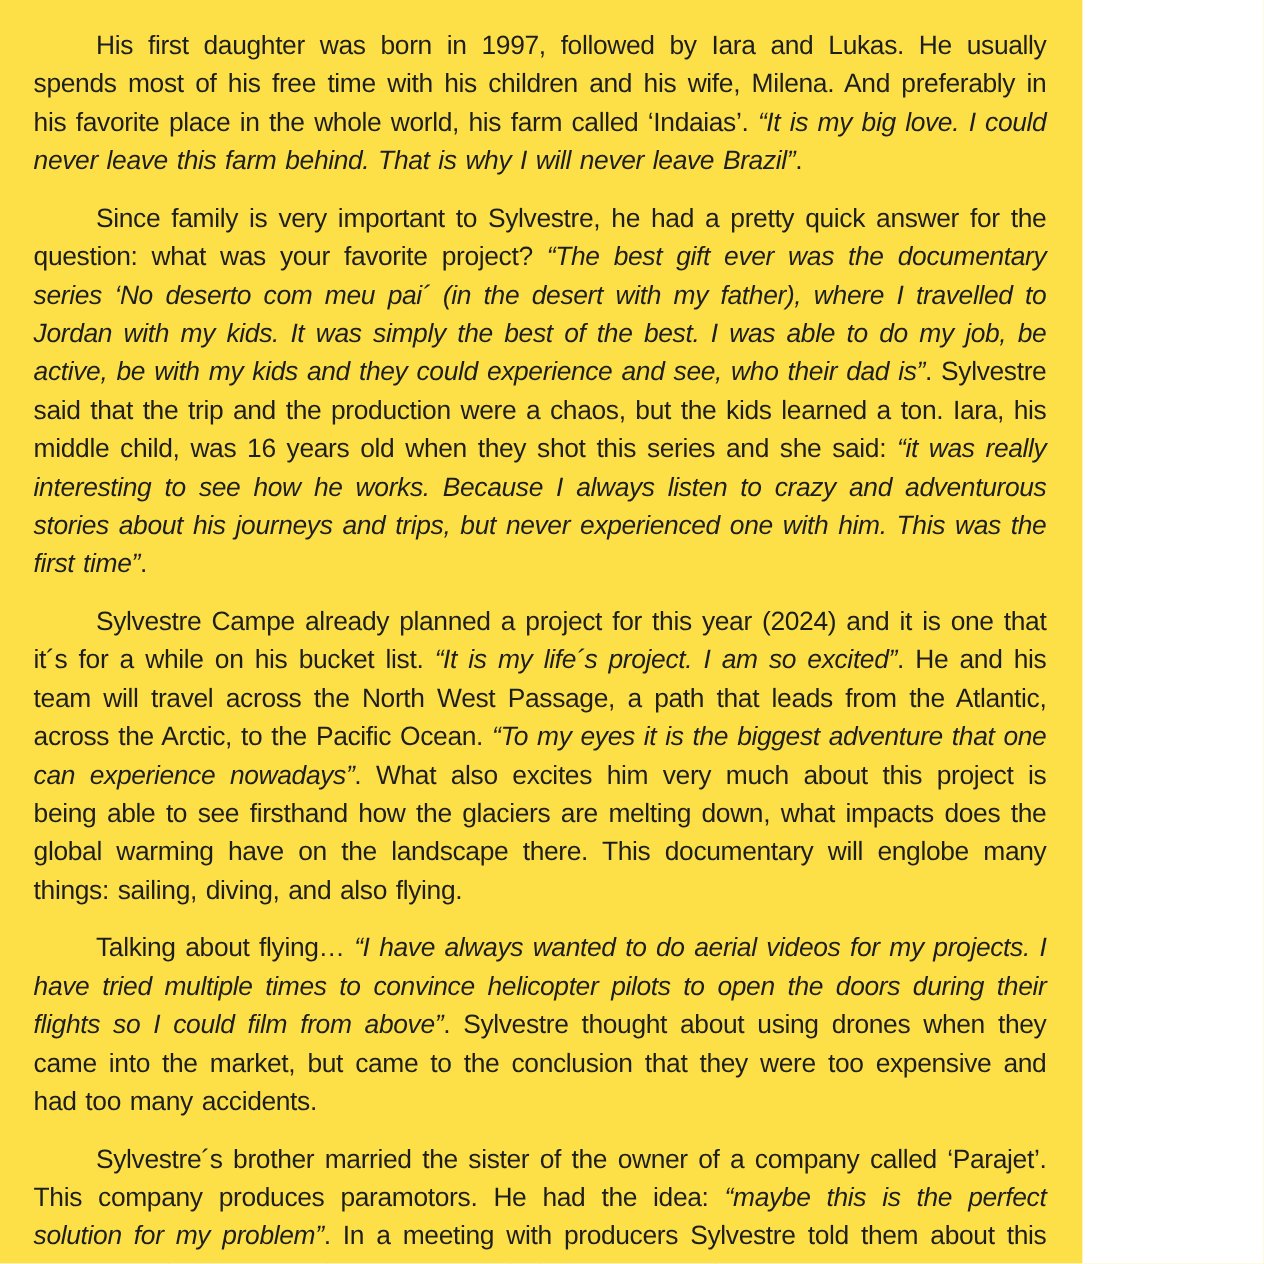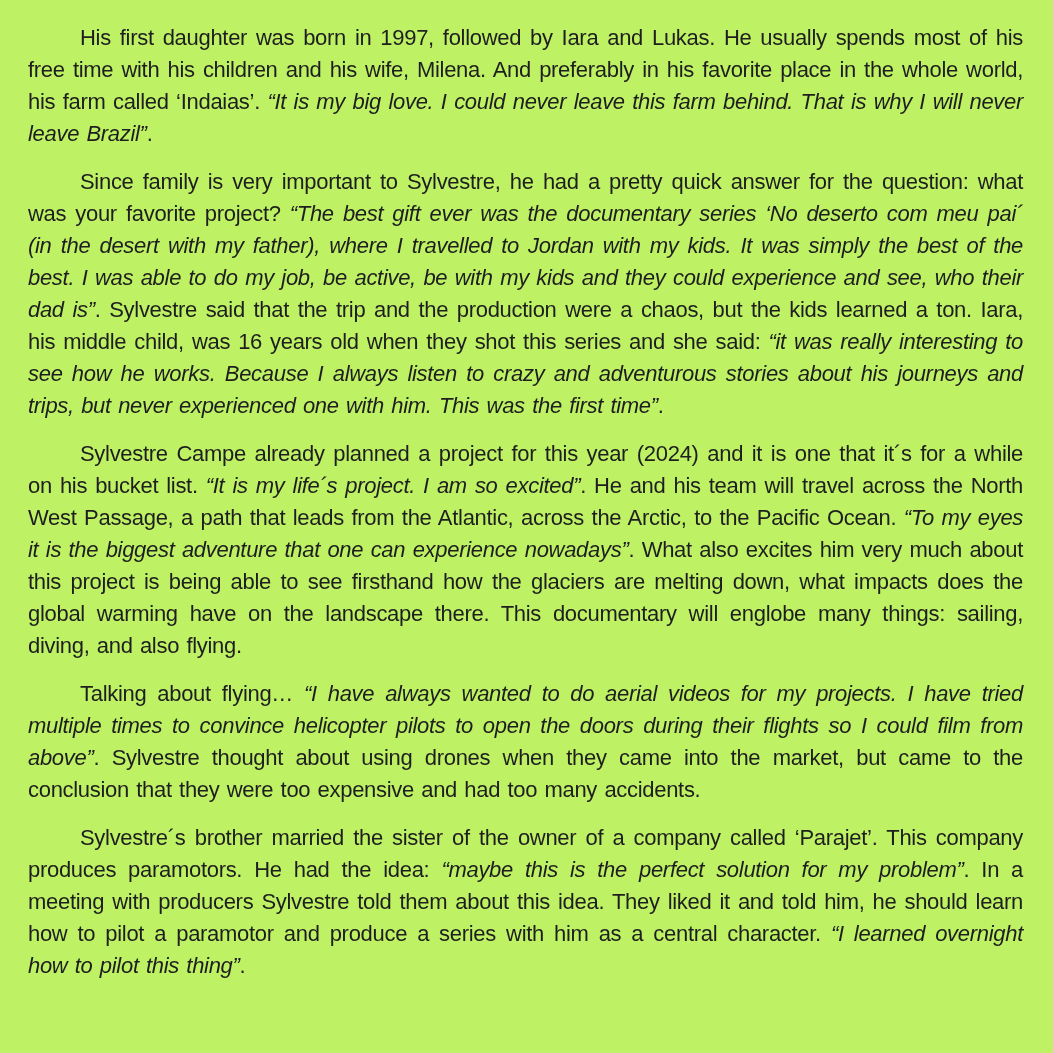--- a/index.html
+++ b/index.html
@@ -2,25 +2,25 @@
 <html><head>
 <meta charset="utf-8">
 <style>
   html, body {
     margin: 0;
     padding: 0;
     background: #ffffff;
   }
   .page {
     box-sizing: border-box;
-    width: 1053px;
+    width: 902px;
     height: 1053px;
     margin: 0;
     padding: 22px 30px 17px 28px;
-    background: #bef264;
+    background: #fde047;
     overflow: hidden;
     font-family: "Liberation Sans", sans-serif;
   }
   .doc p {
     margin: 0 0 16px 0;
     text-align: justify;
     text-indent: 52px;
     font-size: 22px;
     line-height: 32px;
     letter-spacing: -0.3px;

